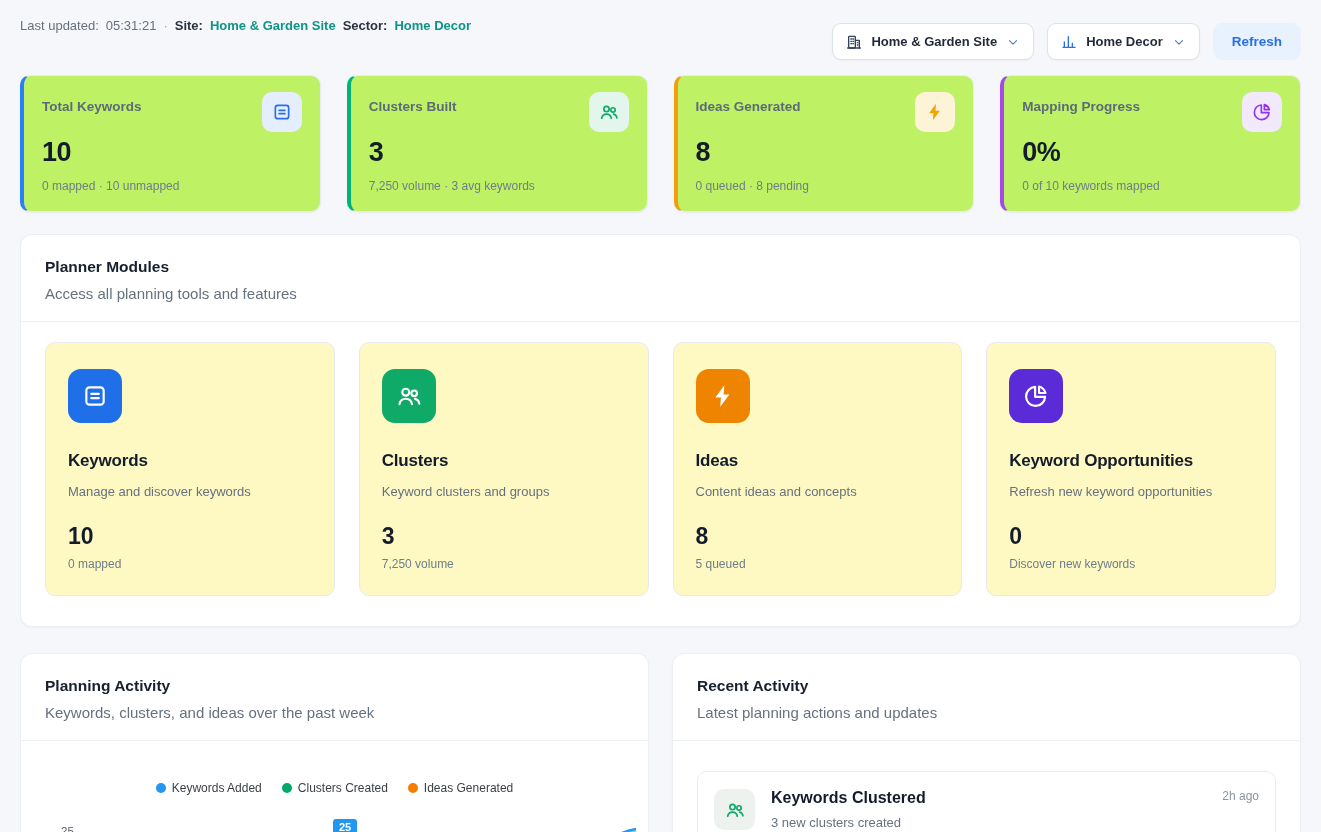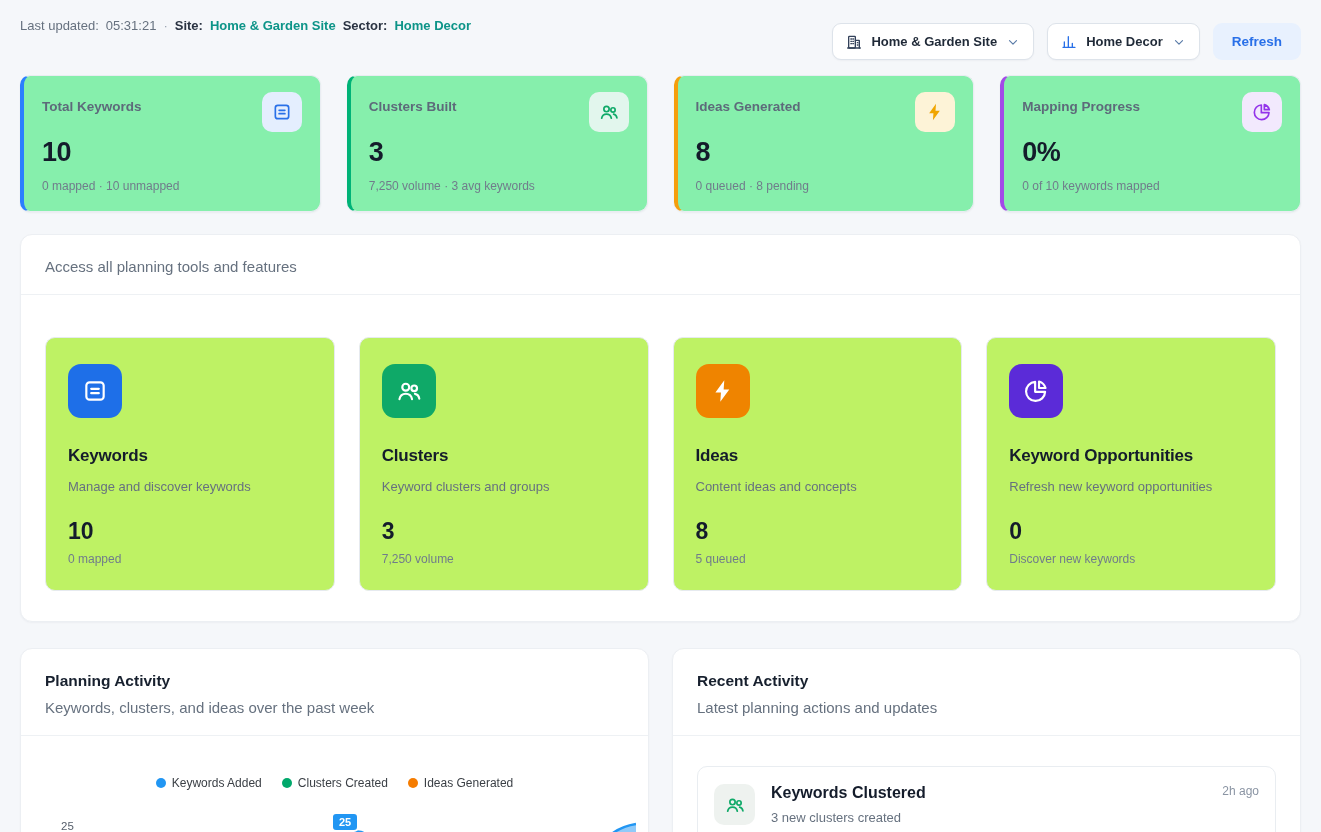--- a/index.html
+++ b/index.html
@@ -31,21 +31,21 @@
   .icon-blue { color: var(--primary, #2970e8); }
   .refresh-btn {
     height: 37px; padding: 0 19px; border: none; border-radius: 9px;
     background: var(--refresh_bg, #e8f1fe); color: var(--primary, #2970e8);
     font-size: 13.5px; font-weight: 700; font-family: inherit; cursor: pointer;
   }
 
   
   .stats { display: grid; grid-template-columns: repeat(4, 1fr); gap: 26px; margin-top: 15px; }
   .stat-card {
-    background: #86efac; border: 1px solid #e9edf2; border-left: 4px solid var(--accent, #2b7fff);
+    background: #bef264; border: 1px solid #e9edf2; border-left: 4px solid var(--accent, #2b7fff);
     border-radius: 10px; padding: 16px 18px 18px; box-shadow: 0 1px 2px rgba(16,24,40,.05);
   }
   .stat-top { display: flex; justify-content: space-between; align-items: flex-start; }
   .stat-label { font-size: 13.5px; font-weight: 600; color: #5d6a7a; margin-top: 7px; }
   .stat-icon {
     width: 40px; height: 40px; border-radius: 10px; flex: 0 0 auto;
     background: var(--icon-bg, #e4eefe); color: var(--icon-color, #2970e8);
     display: flex; align-items: center; justify-content: center;
   }
   .stat-icon svg { width: 20px; height: 20px; }
@@ -55,21 +55,21 @@
   
   .panel { background: #fff; border: 1px solid #eceff3; border-radius: 12px; box-shadow: 0 1px 2px rgba(16,24,40,.04); }
   .modules-panel { margin-top: 22px; }
   .panel-head { padding: 23px 24px 19px; }
   .panel-title { font-size: 15.5px; font-weight: 700; color: #17202e; margin-bottom: 9px; }
   .panel-sub { font-size: 15px; color: #66717f; }
   .panel-divider { height: 1px; background: #eef1f4; }
 
   
   .modules-grid { display: grid; grid-template-columns: repeat(4, 1fr); gap: 24px; padding: 20px 24px 30px; }
-  .module-card { border: 1px solid #e6eaef; border-radius: 10px; padding: 26px 22px 24px; cursor: pointer; background: #bef264; margin-top: 22px; }
+  .module-card { border: 1px solid #e6eaef; border-radius: 10px; padding: 26px 22px 24px; cursor: pointer; background: #fef9c3; }
   .module-icon {
     width: 54px; height: 54px; border-radius: 13px; background: var(--color, #1e6fe8);
     color: #fff; display: flex; align-items: center; justify-content: center; margin-bottom: 28px;
   }
   .module-icon svg { width: 26px; height: 26px; }
   .module-title { font-size: 17px; font-weight: 800; color: #141c2b; margin-bottom: 13px; letter-spacing: -0.2px; }
   .module-desc { font-size: 13px; color: #66717f; margin-bottom: 24px; }
   .module-value { font-size: 23px; font-weight: 800; color: #141c2b; margin-bottom: 7px; }
   .module-caption { font-size: 12px; color: #707c8b; }
 
@@ -214,20 +214,21 @@
         </div>
       </div>
       <div class="stat-value">0%</div>
       <div class="stat-caption">0 of 10 keywords mapped</div>
     </div>
 
   </section>
 
   <section class="panel modules-panel">
     <div class="panel-head">
+      <div class="panel-title">Planner Modules</div>
       <div class="panel-sub">Access all planning tools and features</div>
     </div>
     <div class="panel-divider"></div>
     <div class="modules-grid">
 
       <div class="module-card" style="--color: #1e6fe8;">
         <div class="module-icon">
           <svg class="stroked" viewBox="0 0 24 24">
               <rect x="4" y="4" width="16" height="16" rx="3"></rect>
               <path d="M8.5 10h7M8.5 14h7"></path>

